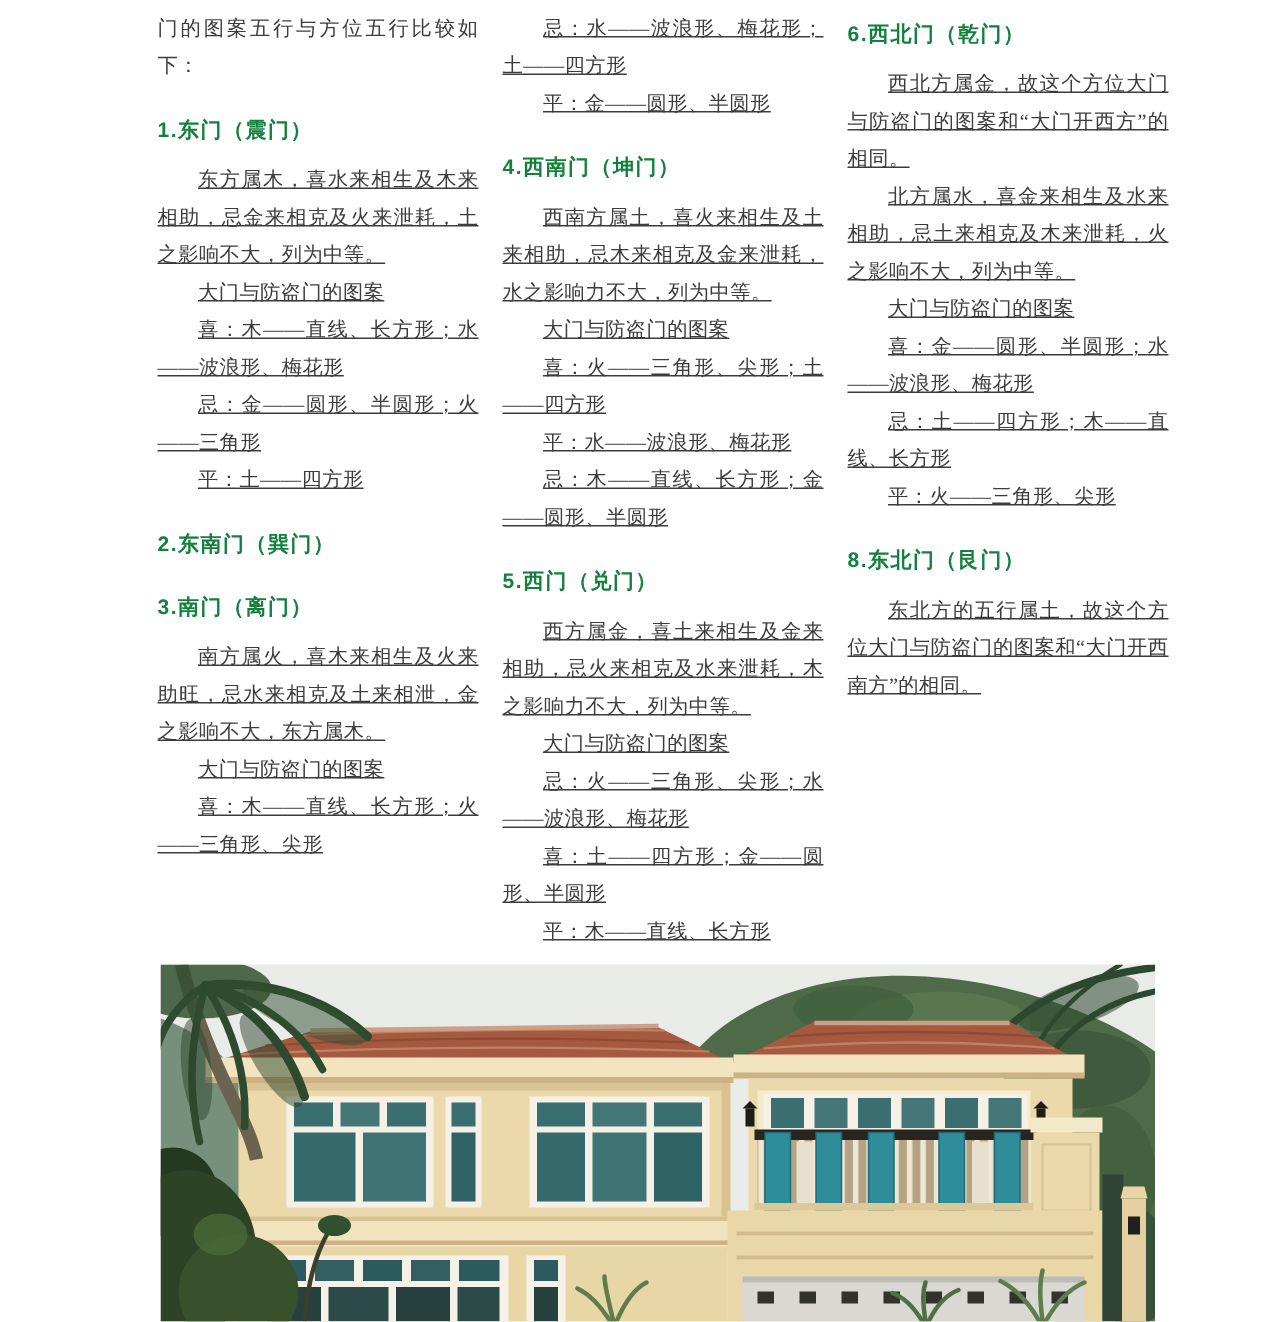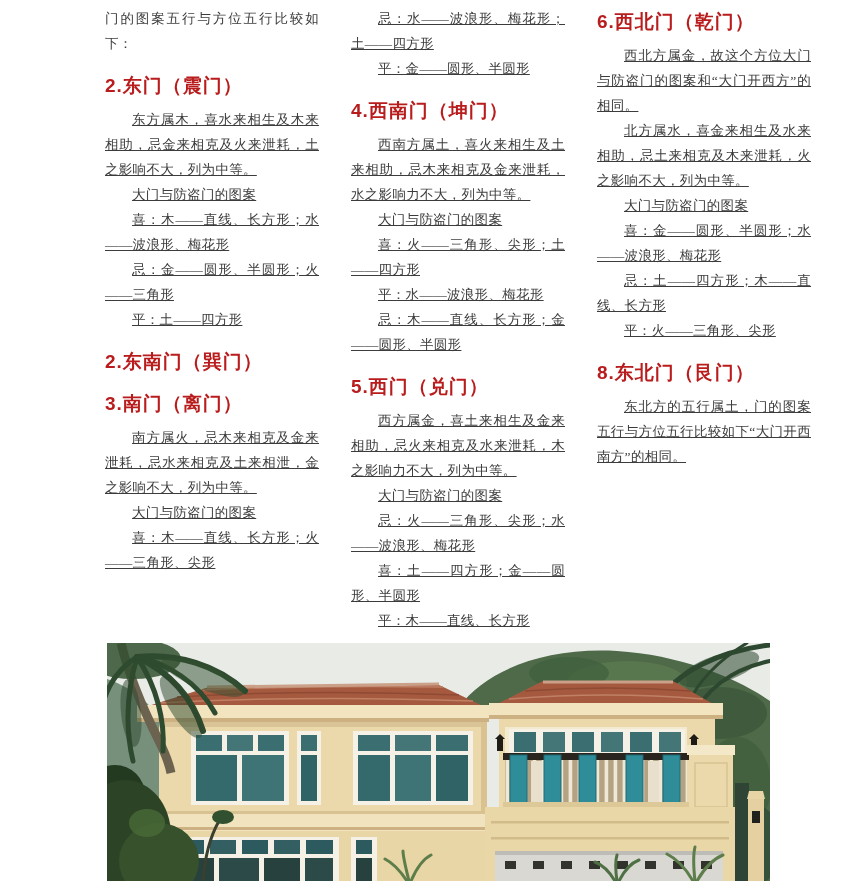--- a/index.html
+++ b/index.html
@@ -3,67 +3,67 @@
 <meta charset="utf-8">
 <style>
   html,body{margin:0;padding:0;background:#ffffff;}
   body{
     width:852px;height:881px;position:relative;overflow:hidden;
     font-family:"Liberation Serif","DejaVu Serif",serif;
   }
   .page{position:absolute;inset:0;background:#ffffff;}
   .columns{
     position:absolute;left:105px;top:6px;
-    display:flex;gap:32px;
+    display:flex;gap:16px;
   }
   .col{width:214px;}
   .col p{
     margin:0;
     font-size:13.5px;
     line-height:25px;
     color:#3c3c3c;
     text-align:justify;
     word-break:break-all;
     letter-spacing:0.3px;
   }
   .col p.plain{text-indent:0;}
   .col p.indent{text-indent:2em;text-decoration:underline;}
   .col h3.heading{
     margin:18px 0 9px 0;
-    font-size:19px;
+    font-size:14px;
     line-height:24px;
     font-weight:bold;
     letter-spacing:1px;
-    color:#b91c1c;
+    color:#15803d;
     font-family:"Liberation Sans","DejaVu Sans",sans-serif;
   }
   .col > h3.heading:first-child{margin-top:4px;}
   .photo{
     position:absolute;left:107px;top:643px;width:663px;height:238px;
     margin:0;overflow:hidden;background:#e9ebe7;
   }
   .photo svg{display:block;}
 </style>
 </head>
 <body>
 
 <div class="page">
 
   <main class="columns">
     <section class="col">
         <p class="plain">门的图案五行与方位五行比较如下：</p>
-        <h3 class="heading">2.东门（震门）</h3>
+        <h3 class="heading">1.东门（震门）</h3>
         <p class="indent">东方属木，喜水来相生及木来相助，忌金来相克及火来泄耗，土之影响不大，列为中等。</p>
         <p class="indent">大门与防盗门的图案</p>
         <p class="indent">喜：木——直线、长方形；水——波浪形、梅花形</p>
         <p class="indent">忌：金——圆形、半圆形；火——三角形</p>
         <p class="indent">平：土——四方形</p>
         <h3 class="heading">2.东南门（巽门）</h3>
         <h3 class="heading">3.南门（离门）</h3>
-        <p class="indent">南方属火，忌木来相克及金来泄耗，忌水来相克及土来相泄，金之影响不大，列为中等。</p>
+        <p class="indent">南方属火，喜木来相生及火来助旺，忌水来相克及土来相泄，金之影响不大，东方属木。</p>
         <p class="indent">大门与防盗门的图案</p>
         <p class="indent">喜：木——直线、长方形；火——三角形、尖形</p>
       </section>
     <section class="col">
         <p class="indent">忌：水——波浪形、梅花形；土——四方形</p>
         <p class="indent">平：金——圆形、半圆形</p>
         <h3 class="heading">4.西南门（坤门）</h3>
         <p class="indent">西南方属土，喜火来相生及土来相助，忌木来相克及金来泄耗，水之影响力不大，列为中等。</p>
         <p class="indent">大门与防盗门的图案</p>
         <p class="indent">喜：火——三角形、尖形；土——四方形</p>
@@ -78,21 +78,21 @@
       </section>
     <section class="col">
         <h3 class="heading">6.西北门（乾门）</h3>
         <p class="indent">西北方属金，故这个方位大门与防盗门的图案和“大门开西方”的相同。</p>
         <p class="indent">北方属水，喜金来相生及水来相助，忌土来相克及木来泄耗，火之影响不大，列为中等。</p>
         <p class="indent">大门与防盗门的图案</p>
         <p class="indent">喜：金——圆形、半圆形；水——波浪形、梅花形</p>
         <p class="indent">忌：土——四方形；木——直线、长方形</p>
         <p class="indent">平：火——三角形、尖形</p>
         <h3 class="heading">8.东北门（艮门）</h3>
-        <p class="indent">东北方的五行属土，门的图案五行与方位五行比较如下“大门开西南方”的相同。</p>
+        <p class="indent">东北方的五行属土，故这个方位大门与防盗门的图案和“大门开西南方”的相同。</p>
       </section>
   </main>
 
   <figure class="photo">
     <svg width="663" height="238" viewBox="0 0 663 238" xmlns="http://www.w3.org/2000/svg">
       <defs>
         <pattern id="bal" width="9" height="10" patternUnits="userSpaceOnUse">
           <rect width="9" height="10" fill="#b3a383"></rect>
           <rect x="2.6" width="3.6" height="10" fill="#efe8d7"></rect>
         </pattern>

